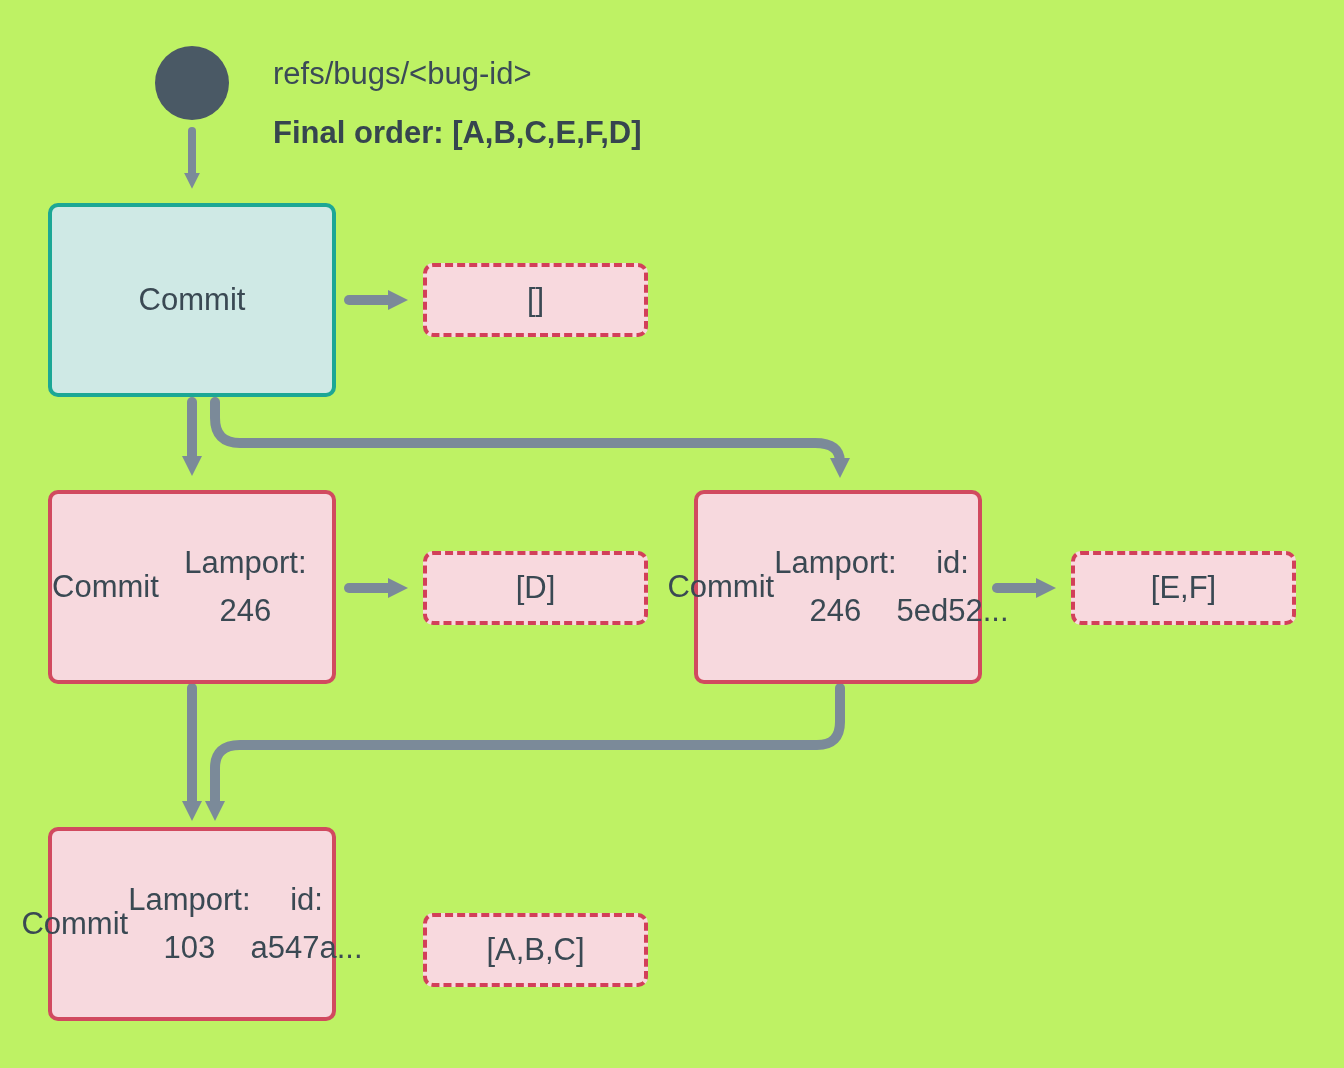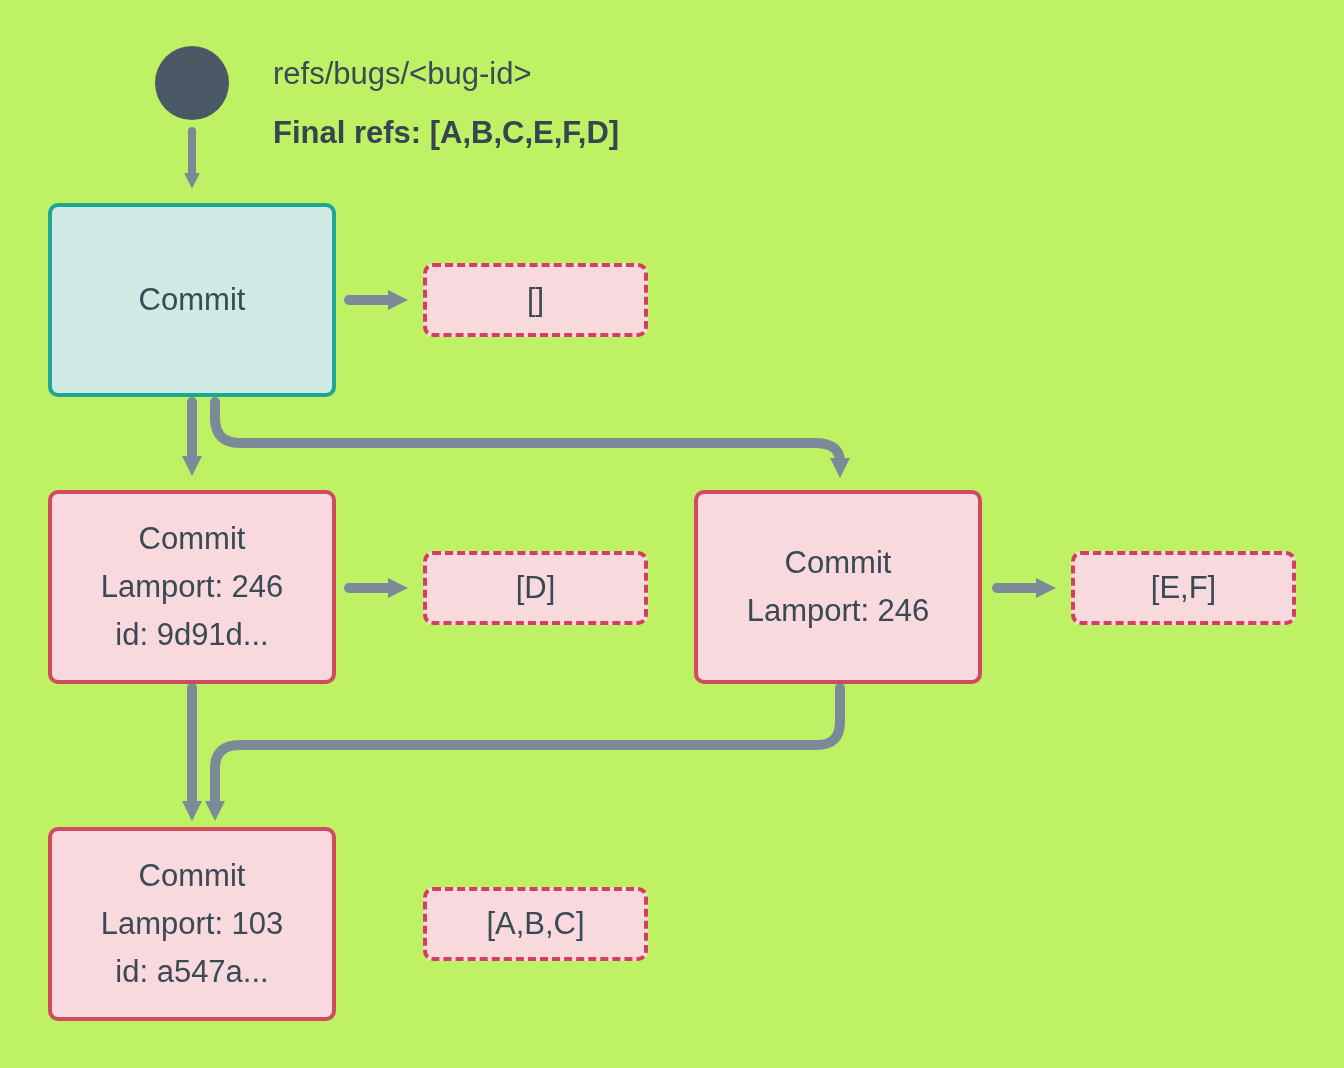--- a/index.html
+++ b/index.html
@@ -42,21 +42,21 @@
     color: #36454f;
     white-space: pre;
   }
   .commit {
     position: absolute;
     width: 288px; height: 194px;
     box-sizing: border-box;
     border: 4px solid;
     border-radius: 10px;
     display: flex;
-    flex-direction: column;
+    flex-direction: row;
     justify-content: center;
     align-items: center;
     text-align: center;
     font-size: 31px;
     line-height: 48px;
     color: #3a4953;
   }
   .commit.head {
     background: #cfe9e5;
     border-color: #1ca795;
@@ -97,40 +97,40 @@
       <path stroke-width="10" marker-end="url(#arrow)" d="M215,402 V418 Q215,443 240,443 H815 Q840,443 840,462"></path>
       <path stroke-width="10" marker-end="url(#arrow)" d="M349,588 H392"></path>
       <path stroke-width="10" marker-end="url(#arrow)" d="M997,588 H1040"></path>
       <path stroke-width="10" marker-end="url(#arrow)" d="M192,688 V805"></path>
       <path stroke-width="10" marker-end="url(#arrow)" d="M840,688 V722 Q840,745 817,745 H240 Q215,745 215,768 V805"></path>
     </g>
   </svg>
 
   <div class="ref-circle"></div>
   <div class="ref-label">refs/bugs/&lt;bug-id&gt;</div>
-  <div class="final-order">Final refs: [A,B,C,E,F,D]</div>
+  <div class="final-order">Final order: [A,B,C,E,F,D]</div>
 
   <div class="commit head" style="left:48px; top:203px;">
     <div>Commit</div>
   </div>
   <div class="ops" style="left:423px; top:263px;">[]</div>
 
   <div class="commit normal" style="left:48px; top:490px;">
     <div>Commit</div>
     <div>Lamport: 246</div>
-    <div>id: 9d91d...</div>
   </div>
   <div class="ops" style="left:423px; top:551px;">[D]</div>
 
   <div class="commit normal" style="left:694px; top:490px;">
     <div>Commit</div>
     <div>Lamport: 246</div>
+    <div>id: 5ed52...</div>
   </div>
   <div class="ops" style="left:1071px; top:551px;text-align:center;">[E,F]</div>
 
   <div class="commit normal" style="left:48px; top:827px;">
     <div>Commit</div>
     <div>Lamport: 103</div>
     <div>id: a547a...</div>
   </div>
-  <div class="ops" style="left:423px; top:887px;">[A,B,C]</div>
+  <div class="ops" style="left:423px; top:913px;">[A,B,C]</div>
 
 </div>
 
 </body></html>

